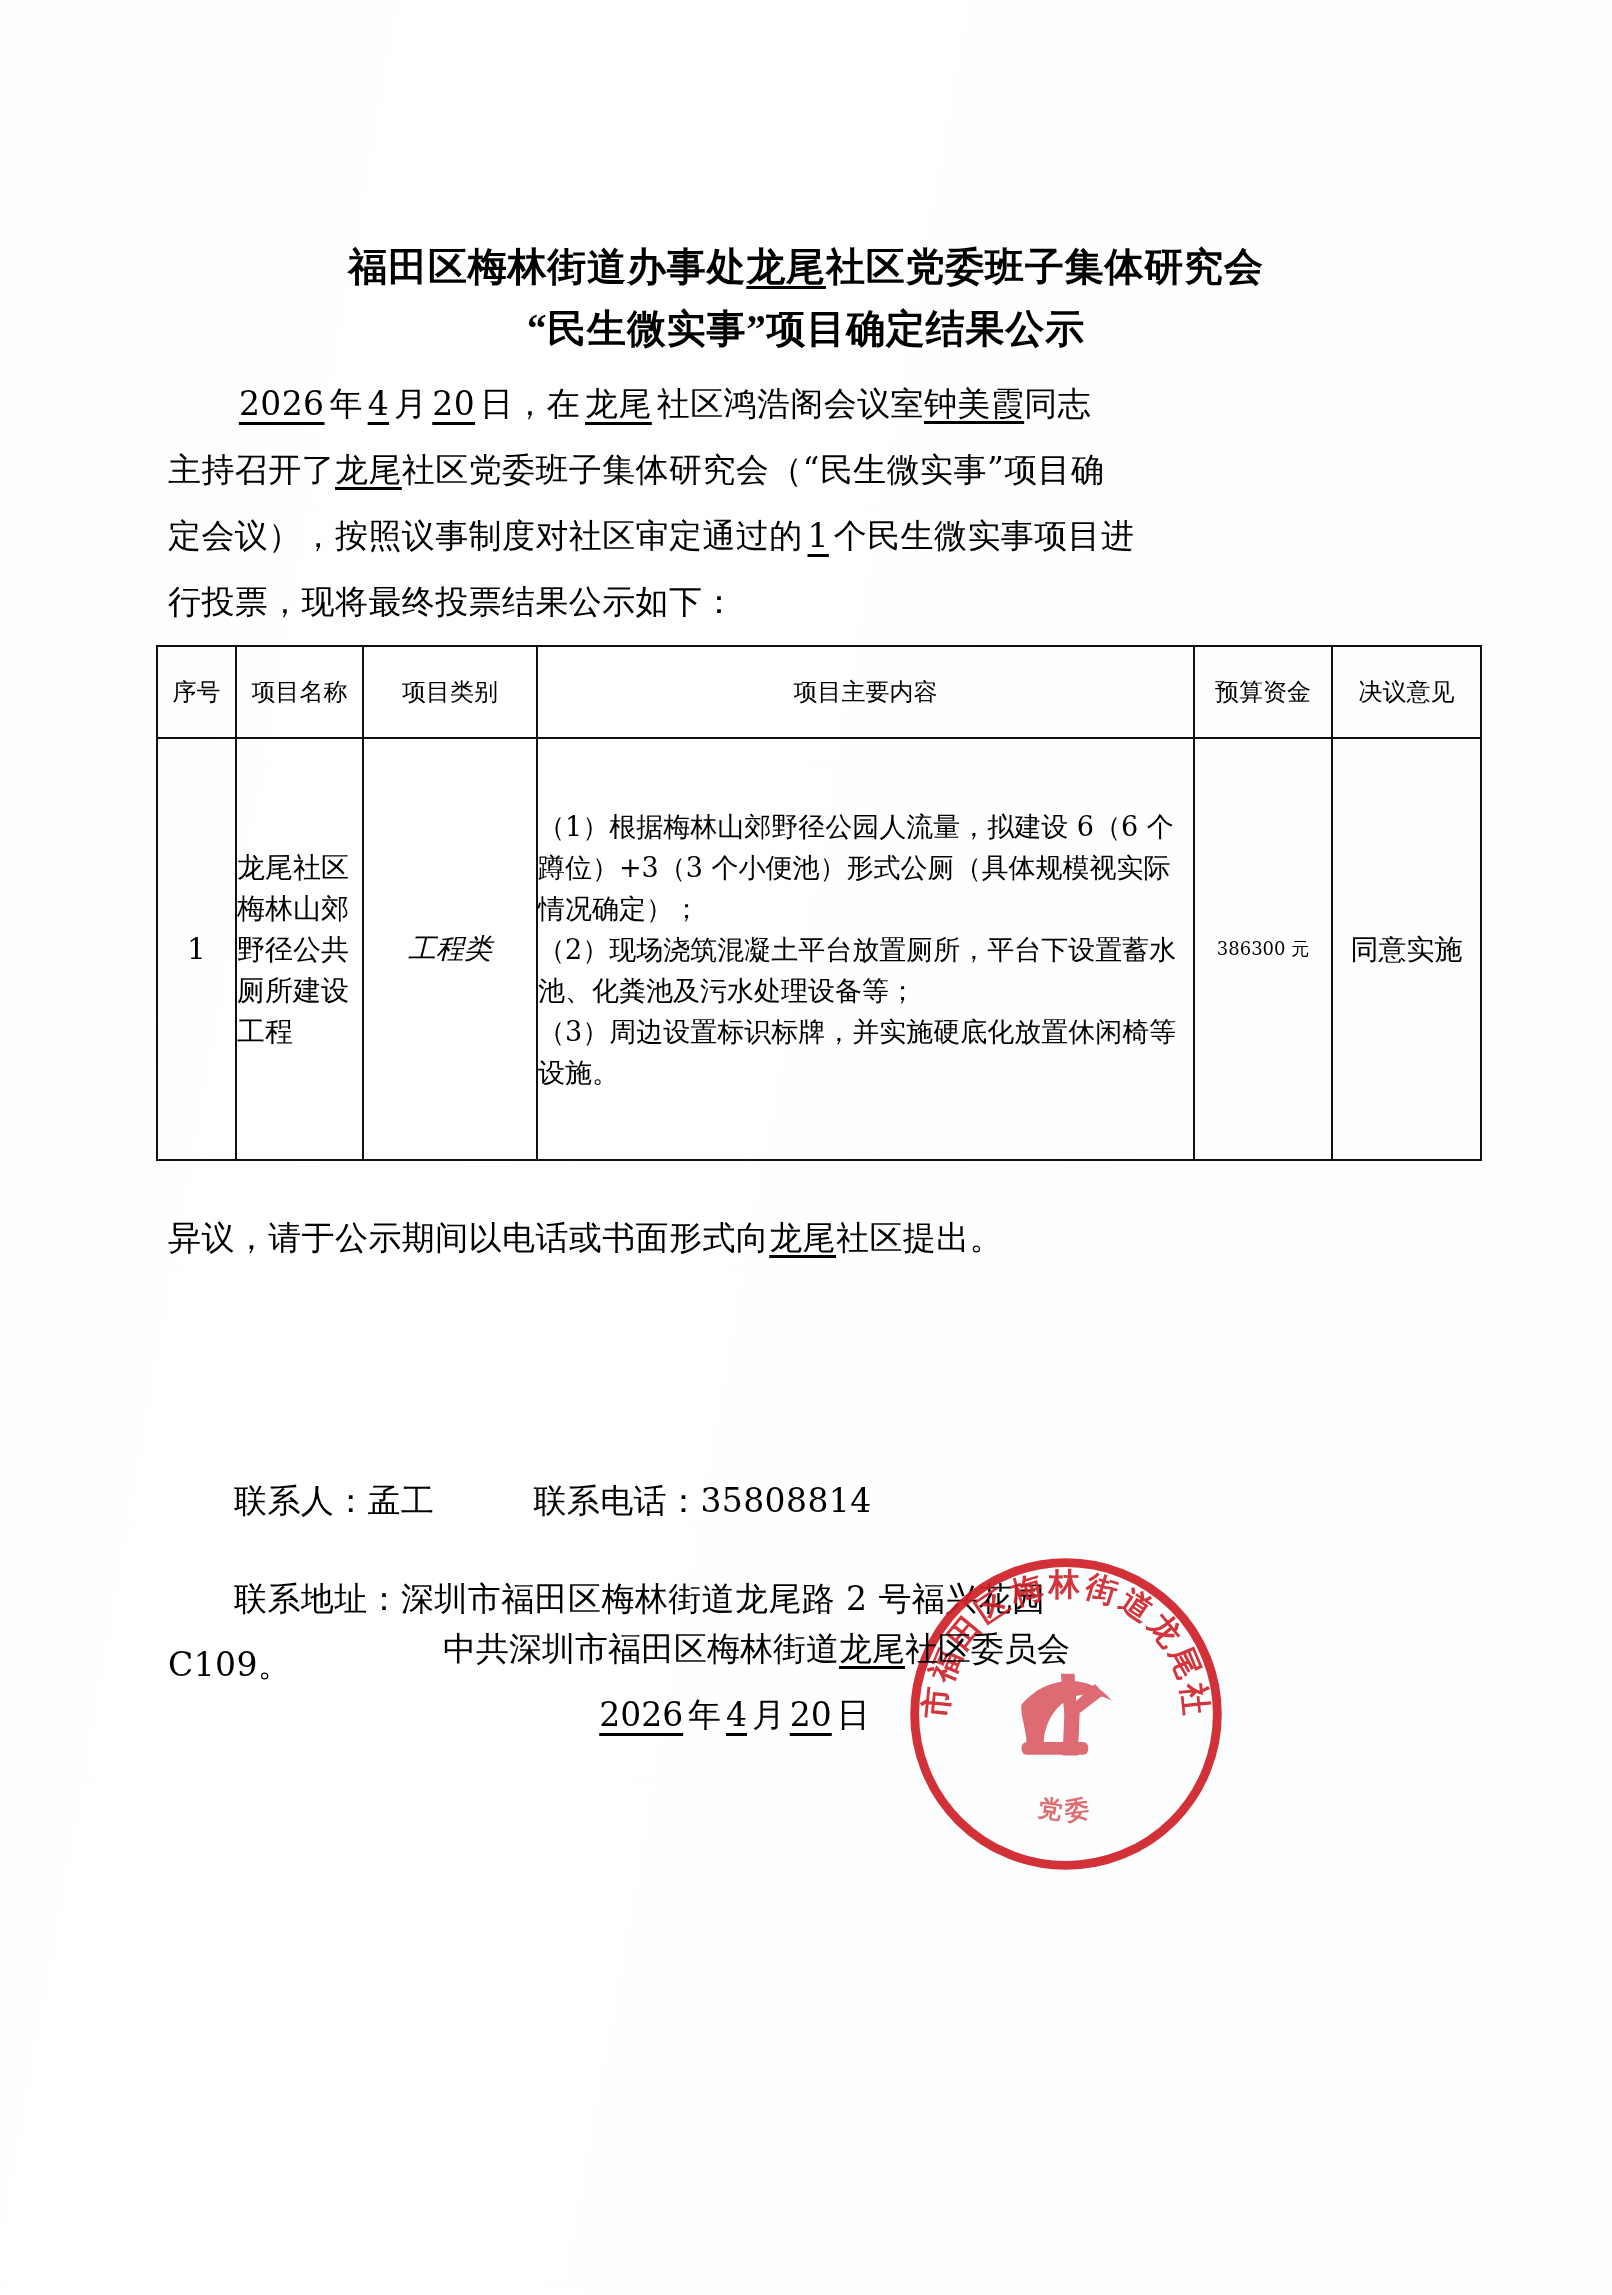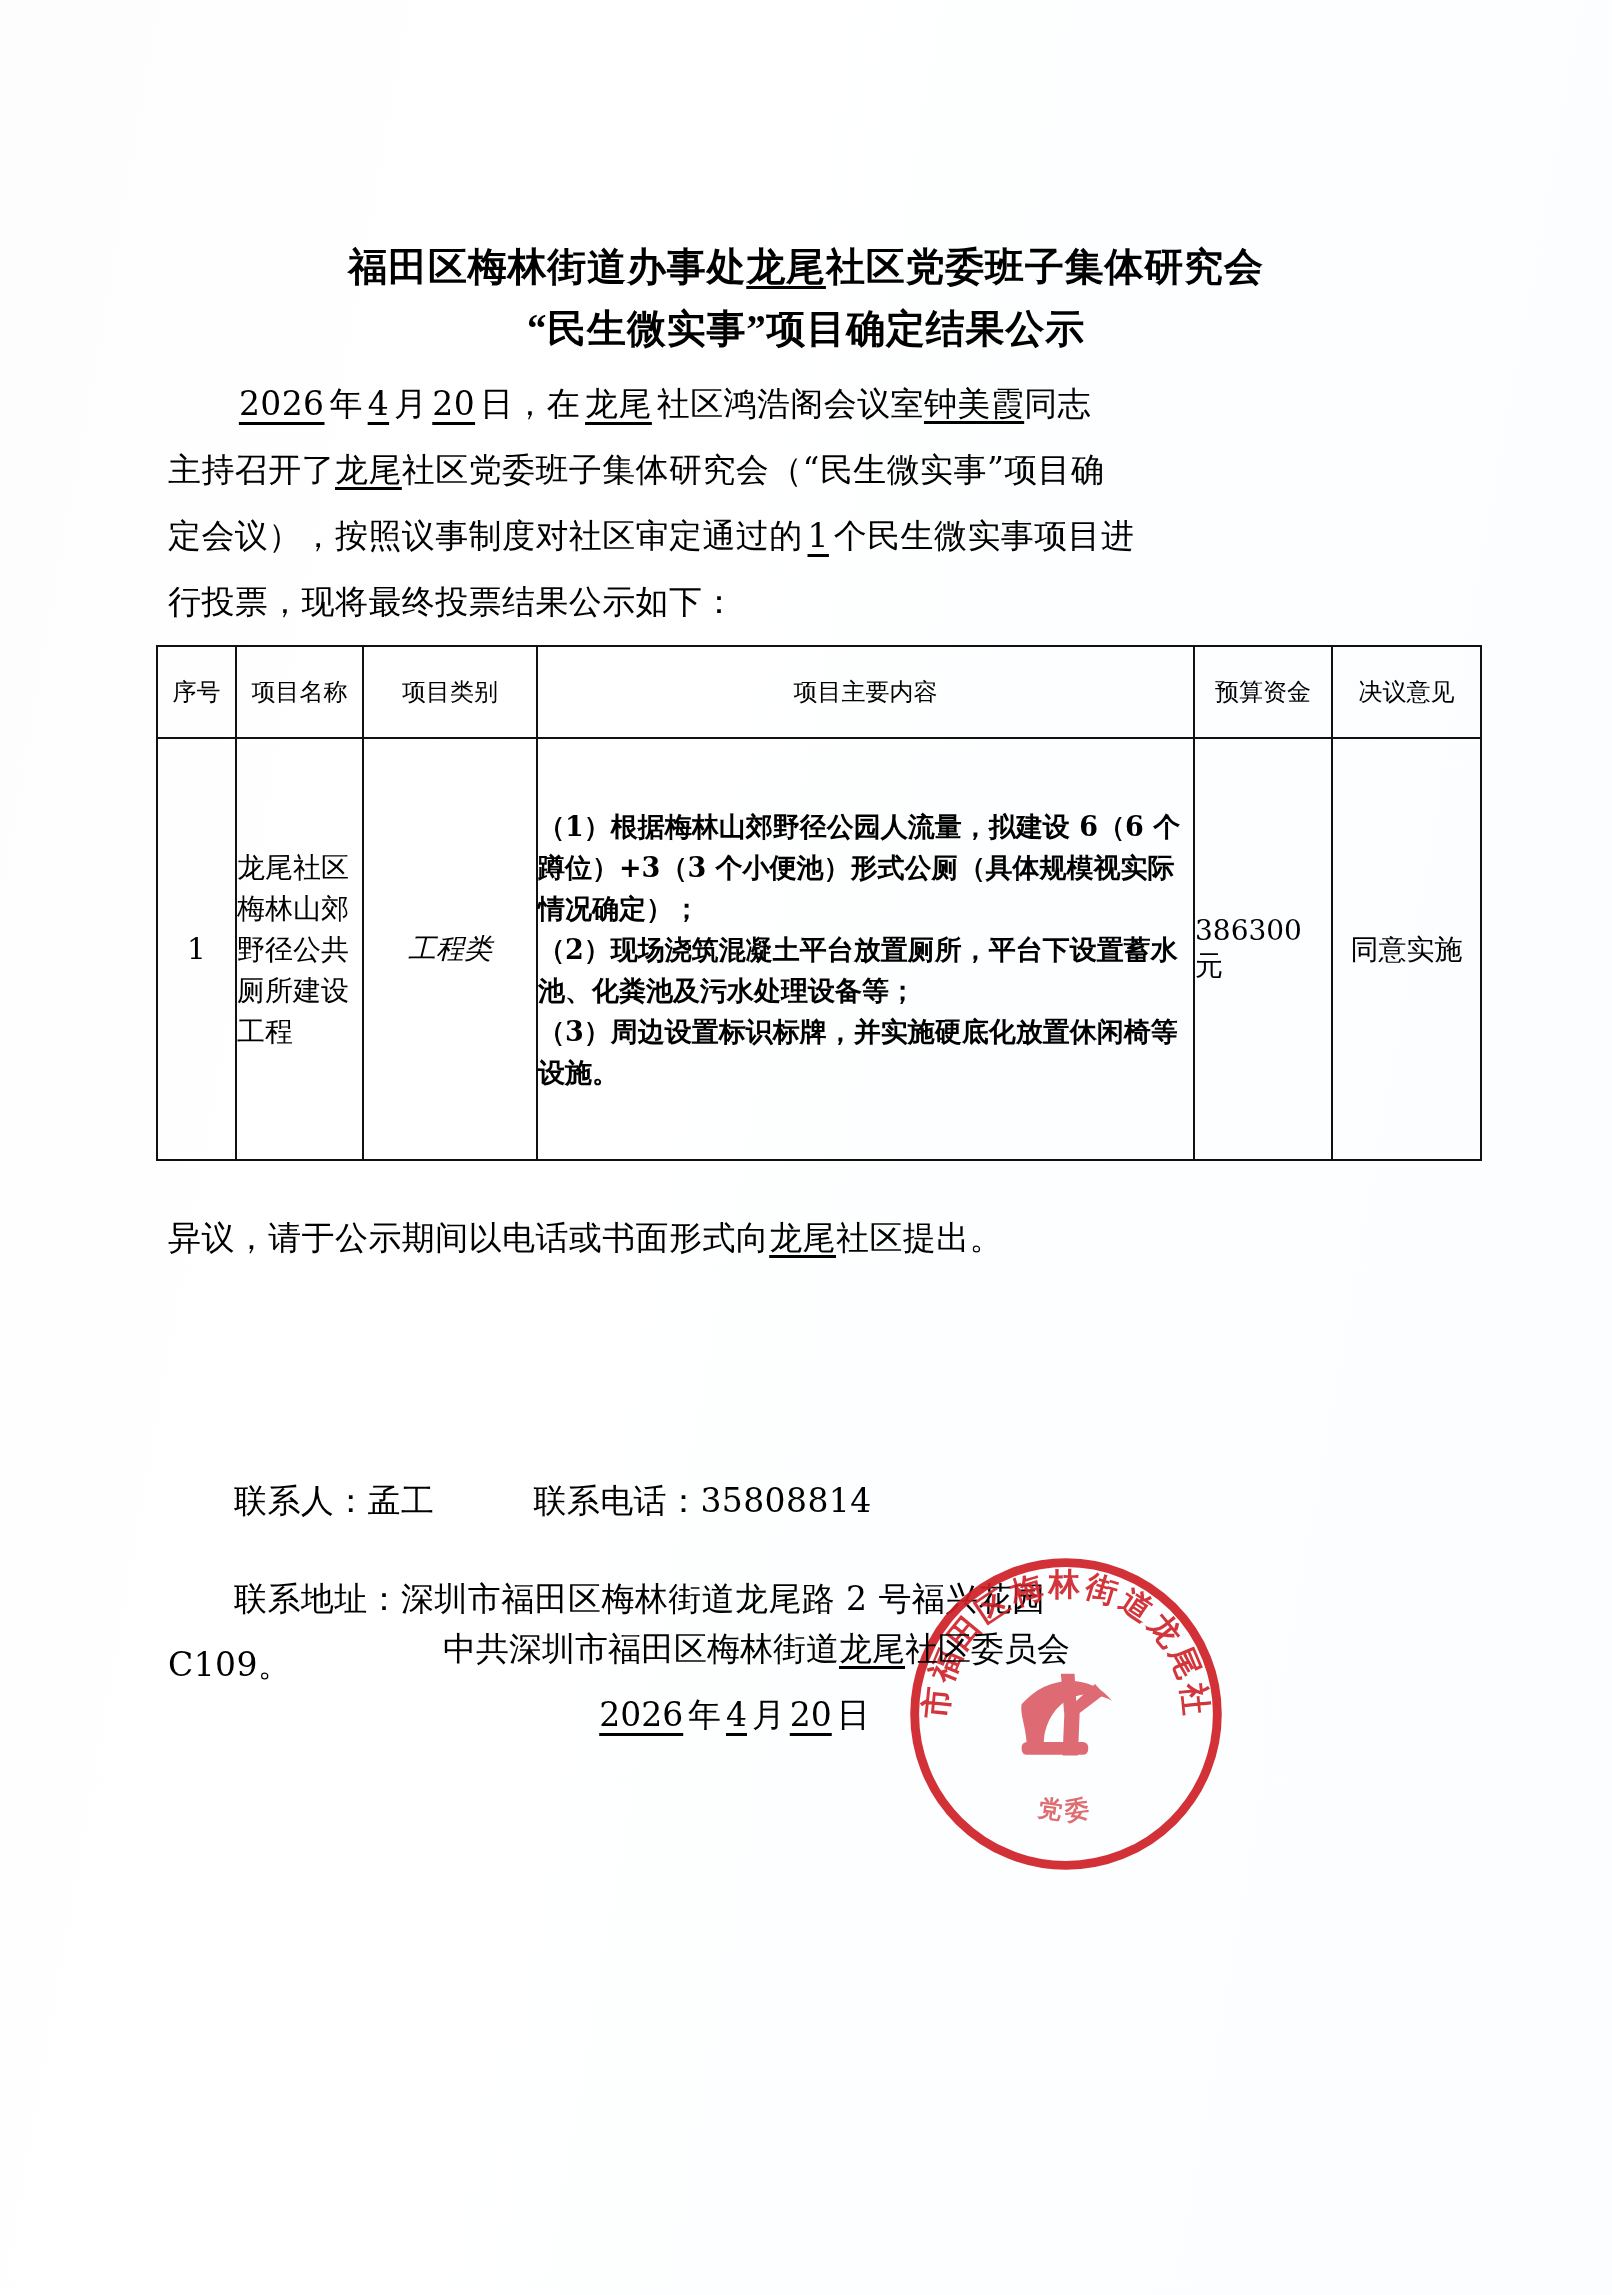--- a/index.html
+++ b/index.html
@@ -110,23 +110,23 @@
     padding: 0 11.5px;
   }
   td.cell-type { text-align: center; font-size: 28px; font-style: italic; }
   td.cell-content {
     text-align: left;
     font-size: 27px;
     line-height: 41px;
     padding: 8.2px 8.2px 8.2px 9.9px;
     vertical-align: middle;
   }
-  td.cell-content p { margin: 0; text-indent: 0; font-weight: bold; }
+  td.cell-content p { margin: 0; text-indent: 0; }
   td.cell-content p.it { text-indent: 0; }
-  td.cell-money { text-align: left; font-size: 28px; }
+  td.cell-money { text-align: center; font-size: 18px; }
   td.cell-res {
     text-align: center;
     font-size: 28px;
     line-height: 41px;
     padding: 0 8.2px;
   }
 
   
   #para-notice { top: 1205px; }
   #para-contact { top: 1468px; }

